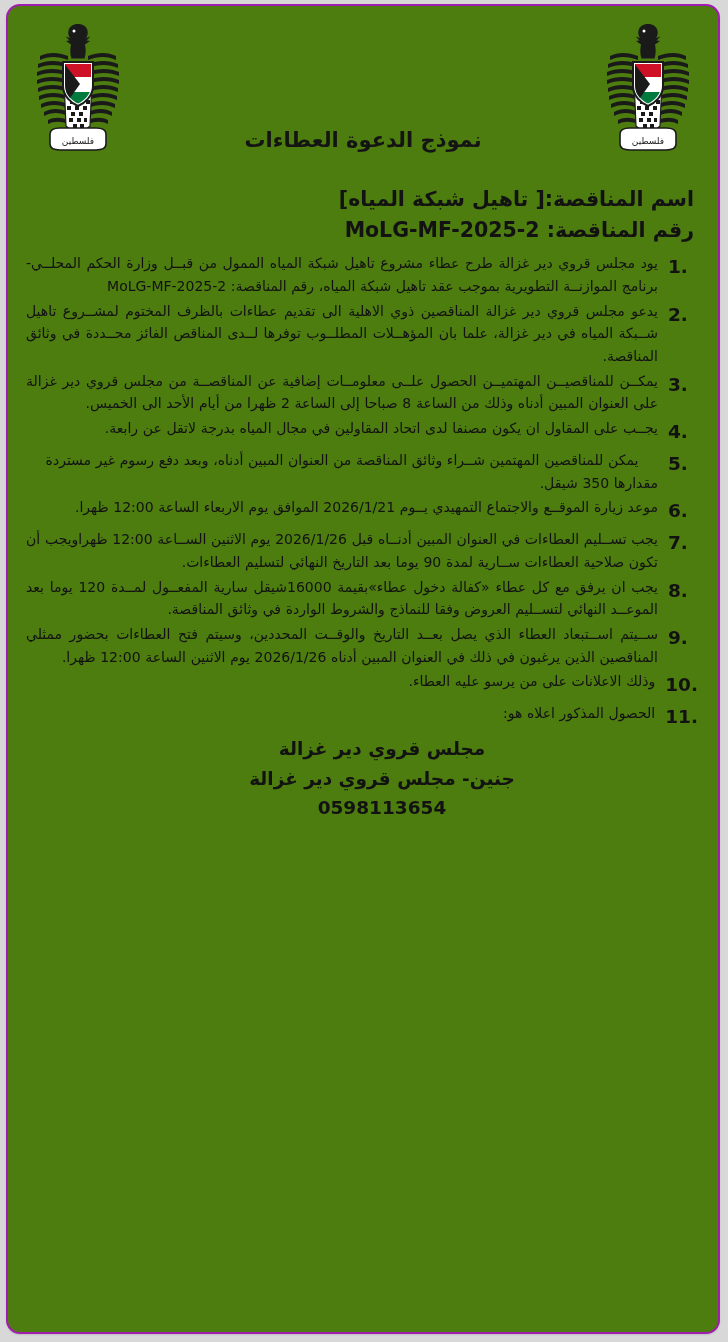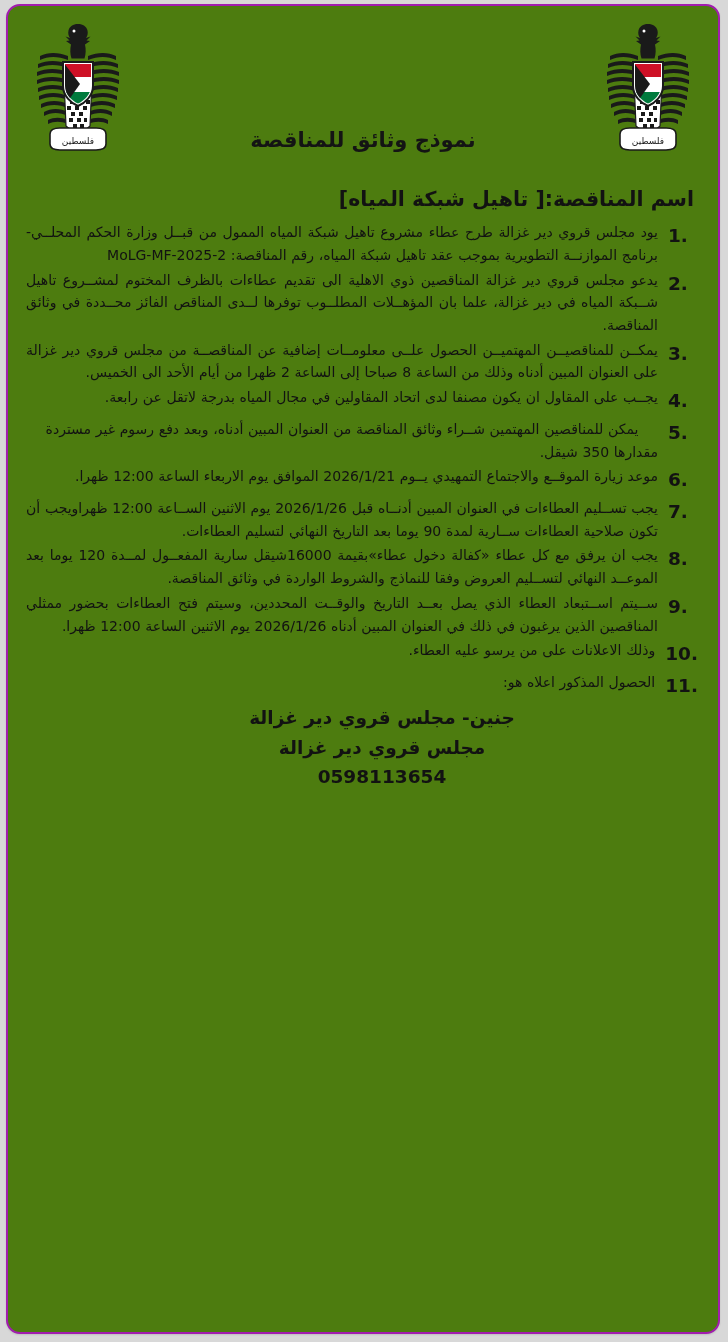--- a/index.html
+++ b/index.html
@@ -288,25 +288,26 @@
           </g>
           <g>
             <path d="M20 114 C20 110 24 108 30 108 L66 108 C72 108 76 110 76 114
                      L76 124 C76 128 72 130 66 130 L30 130 C24 130 20 128 20 124 Z" fill="#ffffff" stroke="#1a1a1a" stroke-width="1.6"></path>
             <text x="48" y="124" font-size="9" font-family="DejaVu Sans, sans-serif" text-anchor="middle" fill="#1a1a1a">فلسطين</text>
           </g>
         </g>
       </svg>
     </div>
 
-    <div class="doc-title">نموذج وثائق للمناقصة</div>
+    <div class="doc-title">نموذج الدعوة العطاءات</div>
   </div>
 
   <div class="headline-block">
     <div class="headline-line">اسم المناقصة:[ تاهيل شبكة المياه]</div>
+    <div class="headline-line">رقم المناقصة: MoLG-MF-2025-2</div>
   </div>
 
   <div class="clauses">
 
     <div class="clause">
       <div class="clause-num">1.</div>
       <div class="clause-body">يود مجلس قروي دير غزالة طرح عطاء مشروع تاهيل شبكة المياه الممول من قبــل وزارة الحكم المحلــي- برنامج الموازنــة التطويرية بموجب عقد تاهيل شبكة المياه، رقم المناقصة: MoLG-MF-2025-2</div>
     </div>
 
     <div class="clause">
@@ -353,19 +354,19 @@
       <div class="clause-num">10.</div>
       <div class="clause-body tight">وذلك الاعلانات على من يرسو عليه العطاء.</div>
     </div>
 
     <div class="clause">
       <div class="clause-num">11.</div>
       <div class="clause-body tight">الحصول المذكور اعلاه هو:</div>
     </div>
 
     <div class="address-lines">
+      <div class="address-line">مجلس قروي دير غزالة</div>
       <div class="address-line">جنين- مجلس قروي دير غزالة</div>
-      <div class="address-line">مجلس قروي دير غزالة</div>
       <div class="address-line phone">0598113654</div>
     </div>
 
   </div>
 </div>
 
 </body></html>

